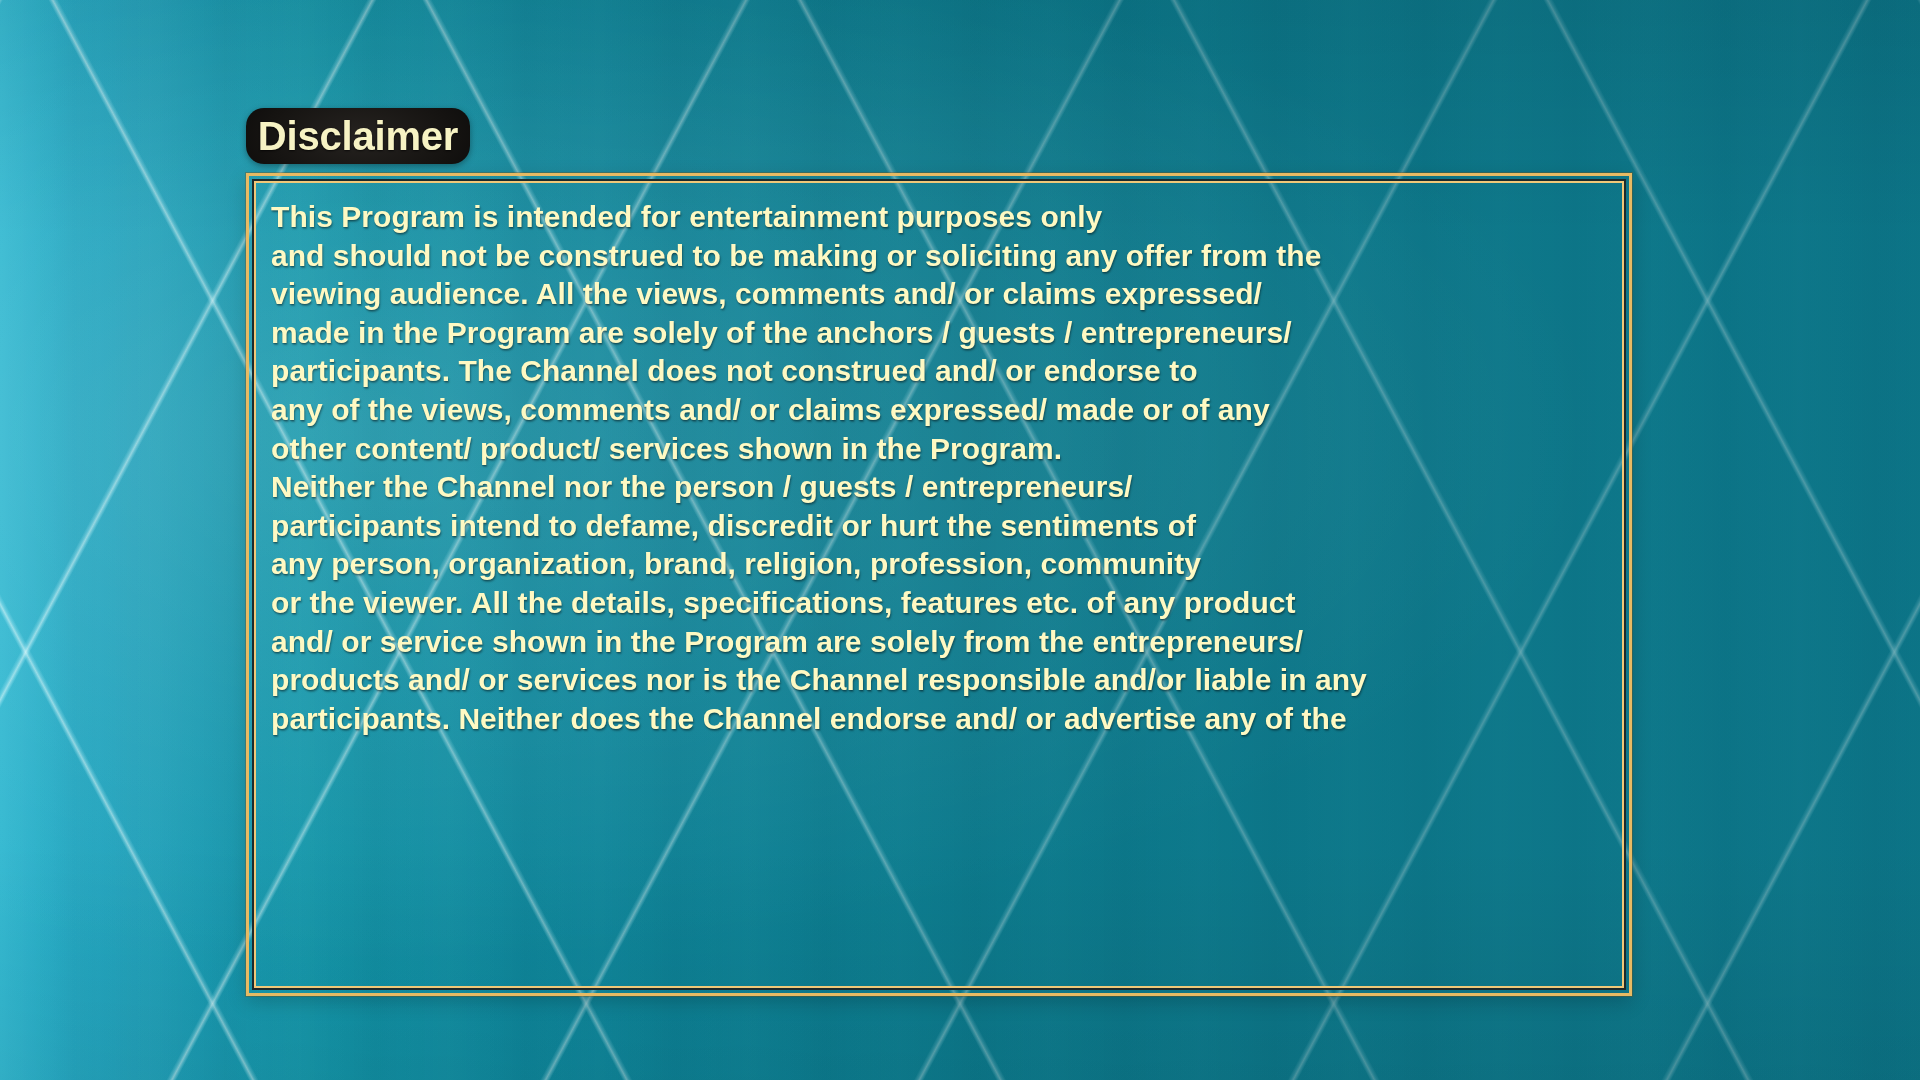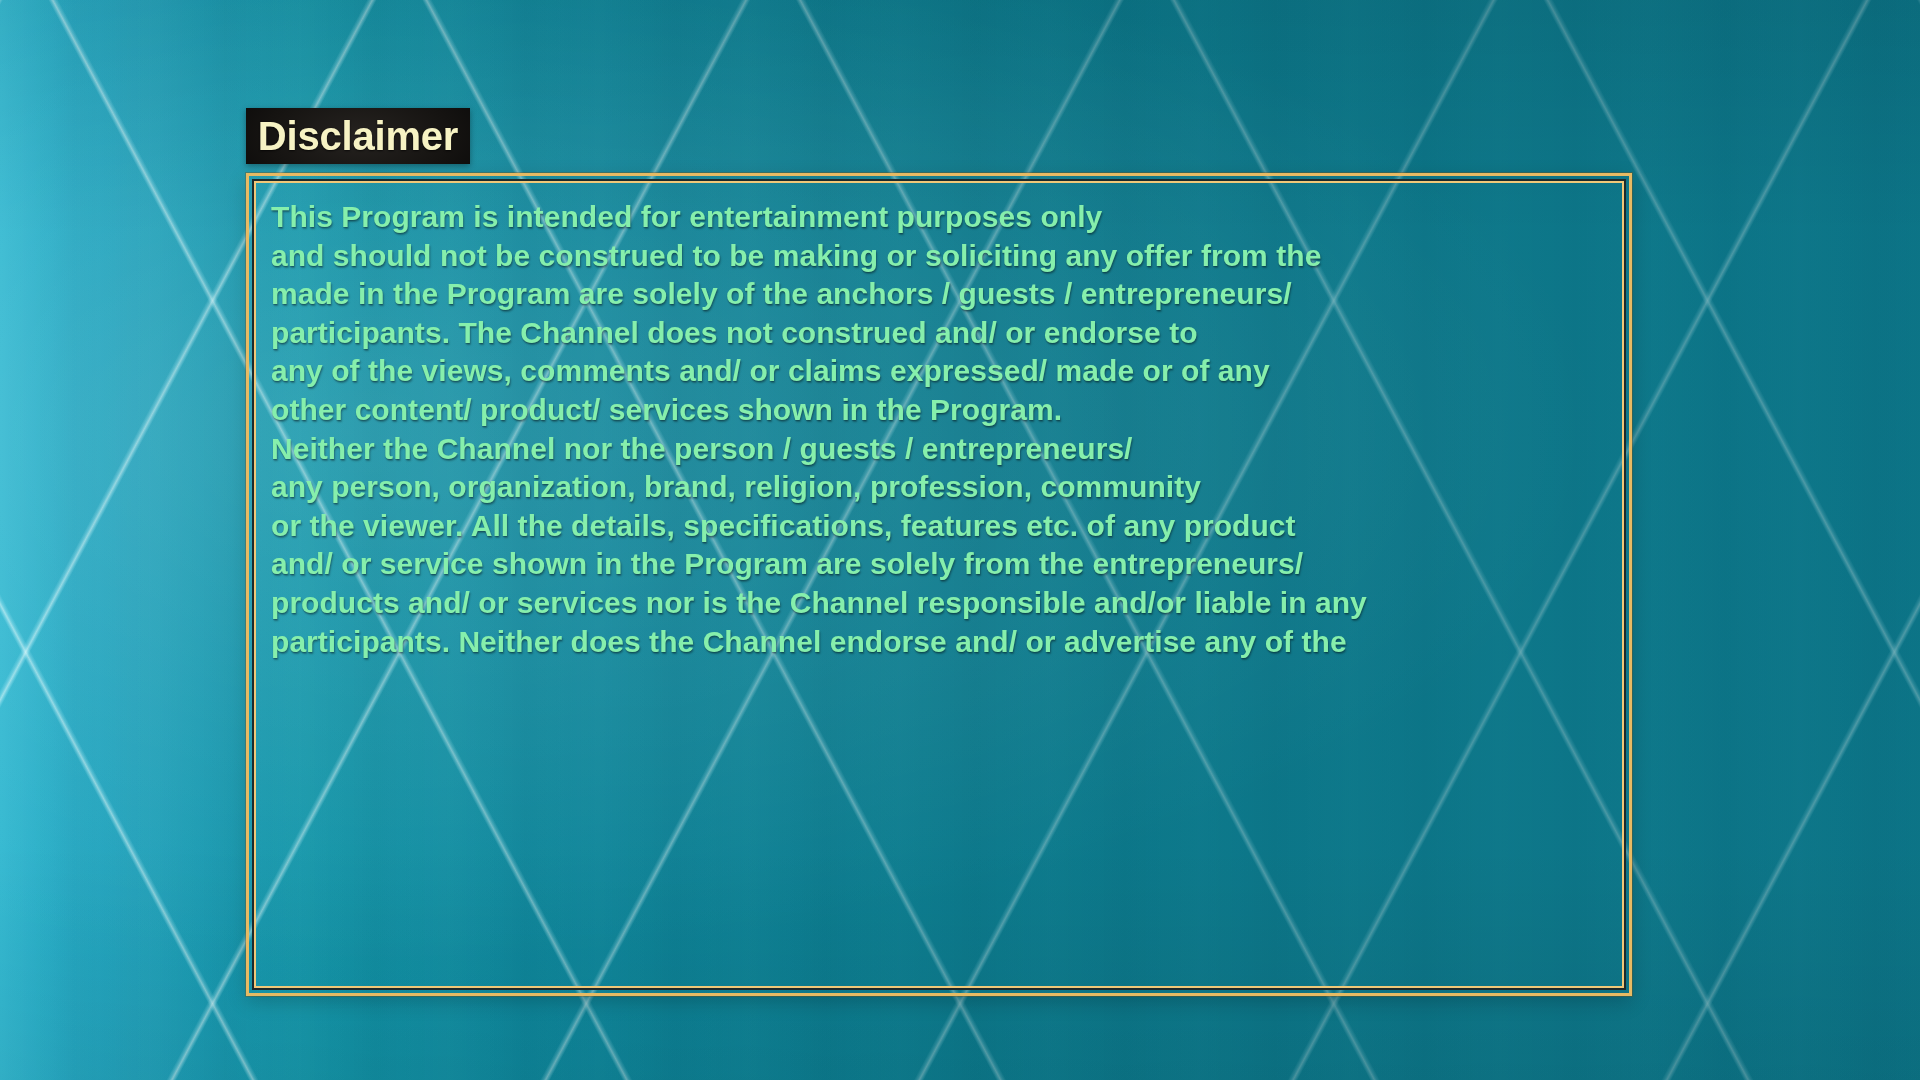--- a/index.html
+++ b/index.html
@@ -112,20 +112,21 @@
     top: 108px;
     width: 224px;
     height: 56px;
     background:
       radial-gradient(60% 120% at 50% 50%, #262320 0%, #151311 70%, #0d0c0b 100%);
     display: flex;
     align-items: center;
     justify-content: center;
     box-shadow: 0 2px 6px rgba(0,0,0,0.35);
     z-index: 4;
+    border-radius: 18px;
   }
   #title-tab .title-text {
     font-size: 40px;
     font-weight: 700;
     letter-spacing: -0.2px;
     color: #f7f3c4;
     line-height: 1;
     text-shadow: 0 1px 2px rgba(0,0,0,0.65);
     white-space: nowrap;
   }
@@ -166,21 +167,21 @@
   #panel-body {
     position: absolute;
     left: 22px;
     top: 22px;
     right: 18px;
     bottom: 16px;
   }
   .body-line {
     font-size: 30px;
     font-weight: 700;
-    color: #86efac;
+    color: #fef9c3;
     line-height: 38.6px;
     white-space: nowrap;
     letter-spacing: 0.05px;
     text-shadow:
       1px 2px 2px rgba(0,0,0,0.30),
       0 1px 1px rgba(0,0,0,0.22);
   }
 </style>
 </head>
 <body>
@@ -198,25 +199,27 @@
     <span class="title-text">Disclaimer</span>
   </div>
 
   <div id="panel">
     <div class="frame-inner"></div>
     <div class="frame-inner2"></div>
 
     <div id="panel-body">
       <div class="body-line">This Program is intended for entertainment purposes only</div>
       <div class="body-line">and should not be construed to be making or soliciting any offer from the</div>
+      <div class="body-line">viewing audience. All the views, comments and/ or claims expressed/</div>
       <div class="body-line">made in the Program are solely of the anchors / guests / entrepreneurs/</div>
       <div class="body-line">participants. The Channel does not construed and/ or endorse to</div>
       <div class="body-line">any of the views, comments and/ or claims expressed/ made or of any</div>
       <div class="body-line">other content/ product/ services shown in the Program.</div>
       <div class="body-line">Neither the Channel nor the person / guests / entrepreneurs/</div>
+      <div class="body-line">participants intend to defame, discredit or hurt the sentiments of</div>
       <div class="body-line">any person, organization, brand, religion, profession, community</div>
       <div class="body-line">or the viewer. All the details, specifications, features etc. of any product</div>
       <div class="body-line">and/ or service shown in the Program are solely from the entrepreneurs/</div>
       <div class="body-line">products and/ or services nor is the Channel responsible and/or liable in any</div>
       <div class="body-line">participants. Neither does the Channel endorse and/ or advertise any of the</div>
     </div>
   </div>
 
 </div>
 

